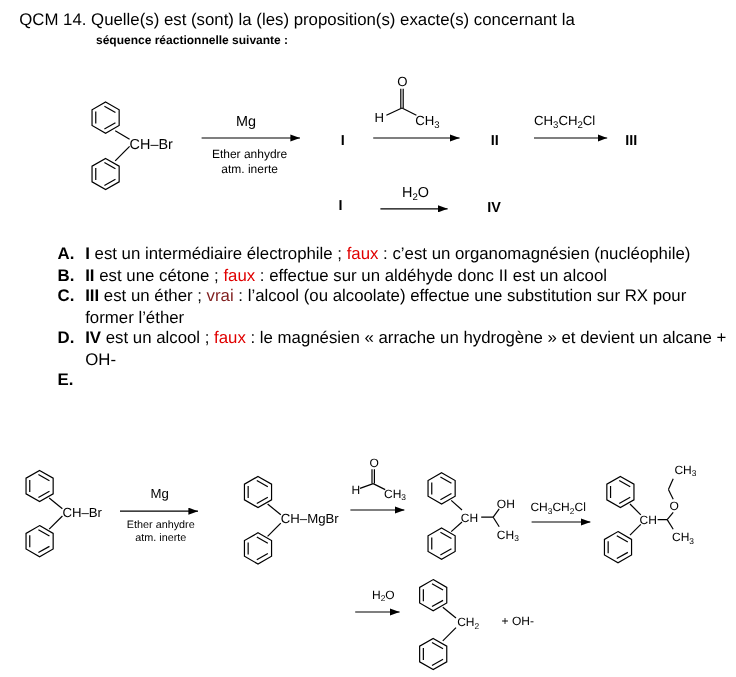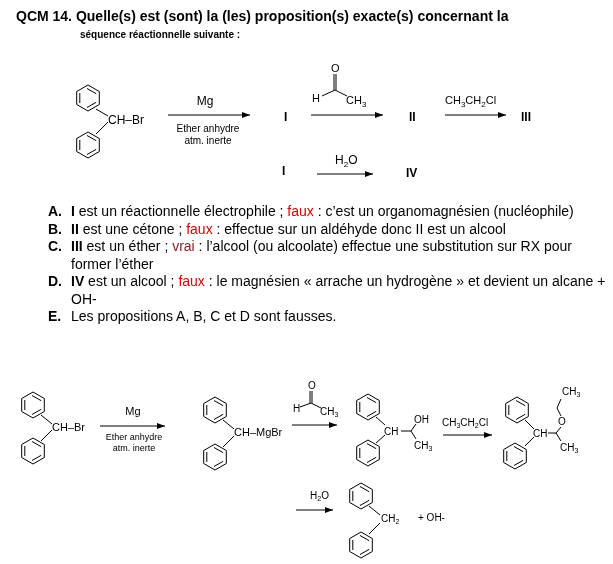--- a/index.html
+++ b/index.html
@@ -1,19 +1,19 @@
 <!DOCTYPE html>
 <html><head>
 <meta charset="utf-8">
 <style>
   html, body { margin:0; padding:0; background:#ffffff; }
   body { width:613px; height:564px; position:relative; overflow:hidden;
          font-family:"Liberation Sans", sans-serif; color:#000; }
   .abs { position:absolute; }
-  .title { left:16px; top:6px; font-weight:bold; font-size:14px; line-height:20px; }
+  .title { left:16px; top:6px; font-weight:normal; font-size:14px; line-height:20px; }
   .title2 { left:80px; top:25px; font-weight:bold; font-size:10px; line-height:20px; }
   .bold { font-weight:bold; }
   .opts { left:48px; top:203px; font-size:14px; line-height:17.5px; width:560px; }
   .opt { position:relative; padding-left:23px; }
   .opt .letter { position:absolute; left:0; top:0; font-weight:bold; }
   .red { color:#e00000; }
   .green { color:#7f1d1d; }
   svg text { font-family:"Liberation Sans", sans-serif; }
 </style>
 </head>
@@ -70,37 +70,36 @@
 
   <text x="282" y="125" font-size="12" font-weight="bold">I</text>
   <text x="335" y="114" font-size="12">H<tspan font-size="8" dy="3">2</tspan><tspan dy="-3">O</tspan></text>
   <line x1="317" y1="124" x2="373" y2="124" stroke="#000" marker-end="url(#ah)"></line>
   <text x="406" y="127" font-size="12" font-weight="bold">IV</text>
 </svg>
 
 <div class="abs opts">
   <div class="opt">
     <span class="letter">A.</span>
-    <span class="bold">I</span><span> est un réactionnelle électrophile ; </span><span class="red">faux</span><span> : c’est un organomagnésien (nucléophile)</span>
+    <span class="bold">I</span><span> est un intermédiaire électrophile ; </span><span class="red">faux</span><span> : c’est un organomagnésien (nucléophile)</span>
   </div>
   <div class="opt">
     <span class="letter">B.</span>
     <span class="bold">II</span><span> est une cétone ; </span><span class="red">faux</span><span> : effectue sur un aldéhyde donc II est un alcool</span>
   </div>
   <div class="opt">
     <span class="letter">C.</span>
     <span class="bold">III</span><span> est un éther ; </span><span class="green">vrai</span><span> : l’alcool (ou alcoolate) effectue une substitution sur RX pour former l’éther</span>
   </div>
   <div class="opt">
     <span class="letter">D.</span>
     <span class="bold">IV</span><span> est un alcool ; </span><span class="red">faux</span><span> : le magnésien « arrache un hydrogène » et devient un alcane + OH-</span>
   </div>
   <div class="opt">
     <span class="letter">E.</span>
-    <span>Les propositions A, B, C et D sont fausses.</span>
   </div>
 </div>
 
 <svg class="abs" style="left:0;top:375px" width="613" height="189">
   <defs>
     <marker id="ah2" markerWidth="8" markerHeight="6" refX="8" refY="3" orient="auto">
       <path d="M0,0 L8,3 L0,6 z" fill="#000"></path>
     </marker>
   </defs>
 

